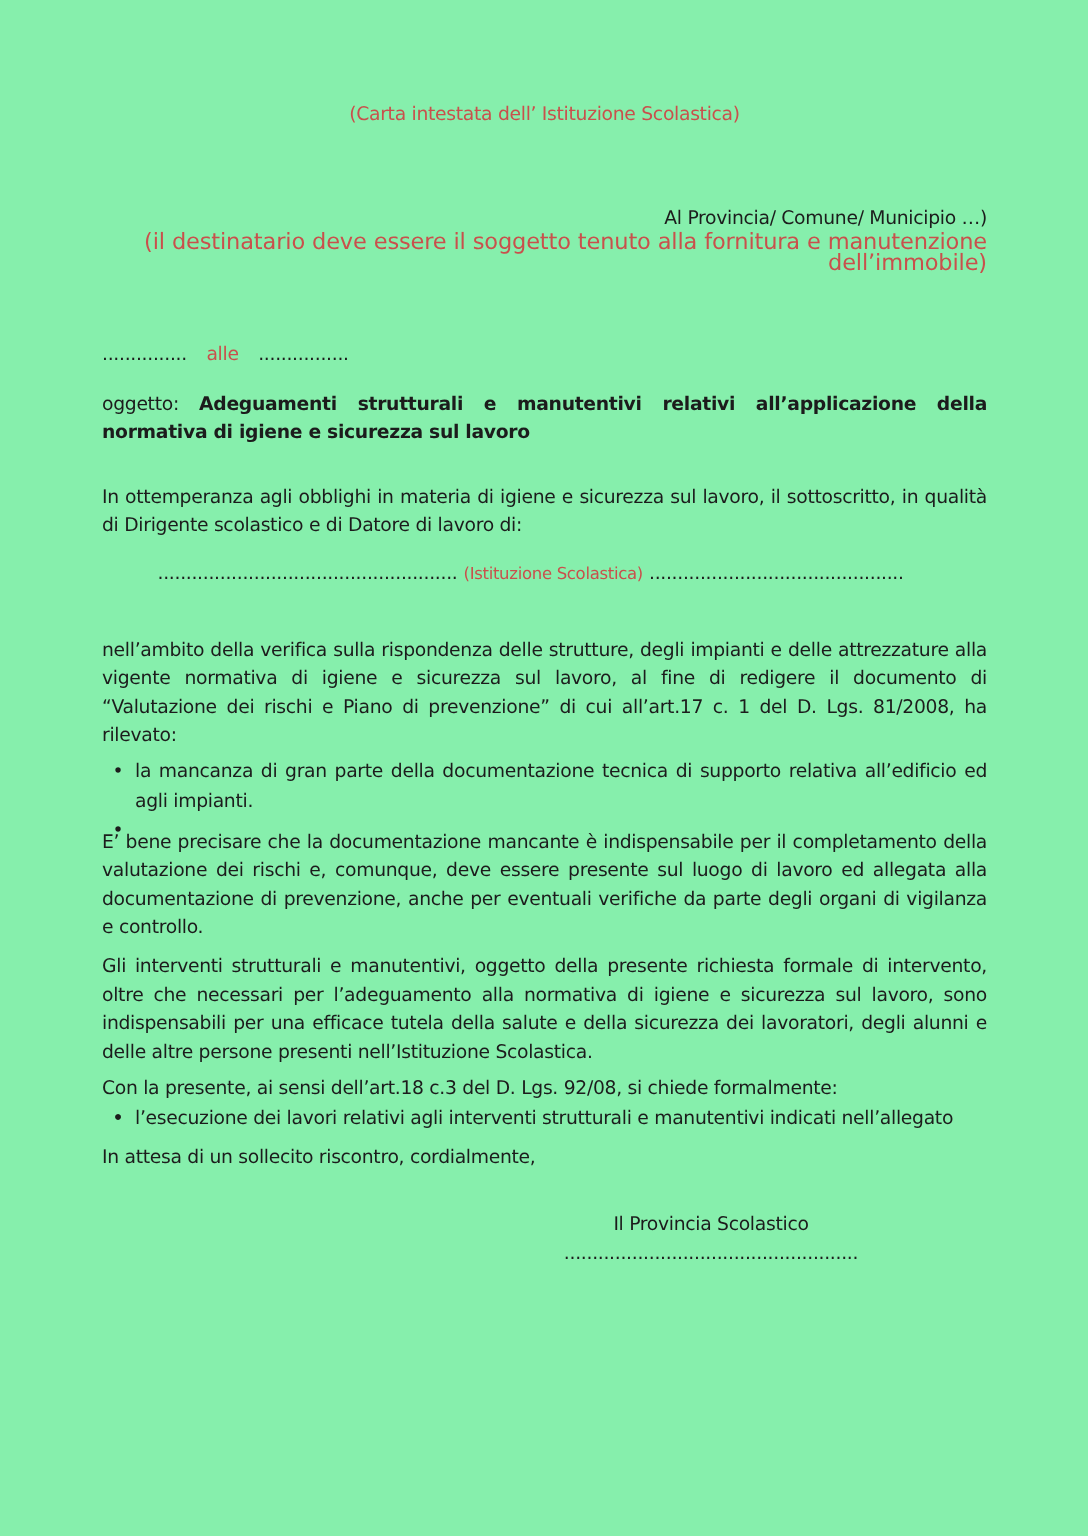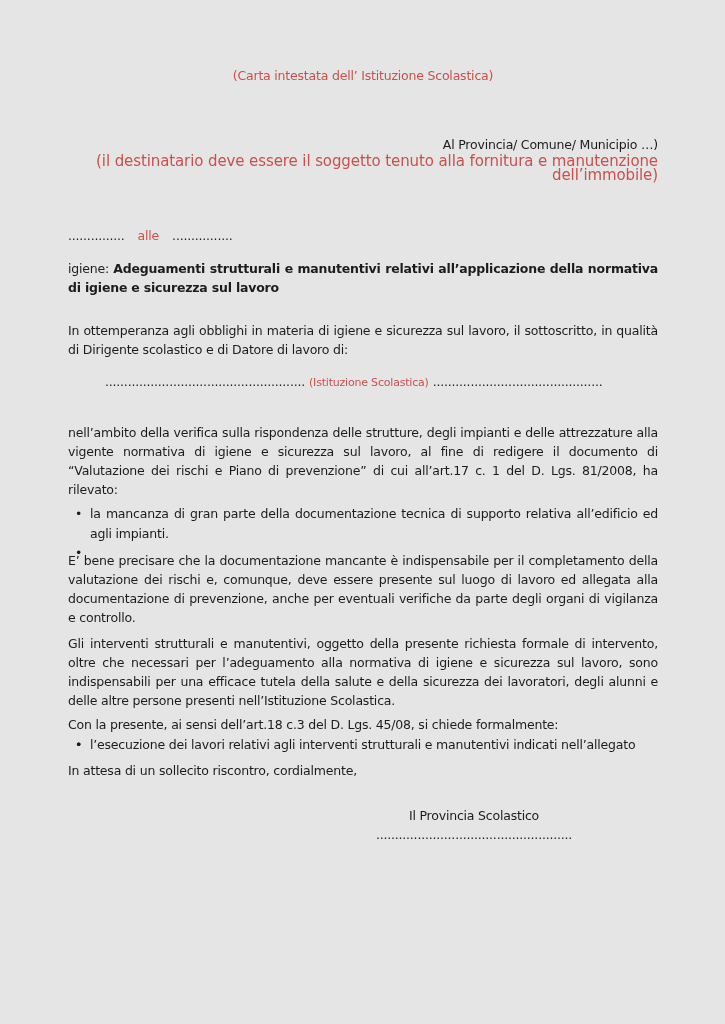--- a/index.html
+++ b/index.html
@@ -1,18 +1,18 @@
 <!DOCTYPE html>
 <html style="--accent: #c9504c; --ink: #1c1c1c;"><head>
 <meta charset="utf-8">
 <style>
   :root { --accent: #c9504c; --ink: #1c1c1c; }
   html, body { margin: 0; padding: 0; background: #ffffff; }
   .page {
-    width: 725px; height: 1024px; background: #e5e5e5;
+    width: 725px; height: 1024px; background: #86efac;
     box-sizing: border-box; position: relative; overflow: hidden;
     padding: 66px 67px 0 68px;
     font-family: "DejaVu Sans", "Liberation Sans", sans-serif;
     font-size: 12.5px; line-height: 19.2px; letter-spacing: -0.2px;
     color: var(--ink);
   }
   .letterhead-note { text-align: center; color: var(--accent); }
   .recipient-line { margin-top: 50px; text-align: right; }
   .recipient-note { text-align: right; color: var(--accent); font-size: 15px; line-height: 14px; letter-spacing: -0.1px; }
   .date-line { margin-top: 44px; }
@@ -44,41 +44,41 @@
 
   <div class="recipient-line">Al  Provincia/ Comune/ Municipio …)</div>
 
   <div class="recipient-note">(il destinatario deve essere il soggetto tenuto alla fornitura e manutenzione dell’immobile)</div>
 
   <div class="date-line">
     <span>...............</span><span class="label">alle</span><span>................</span>
   </div>
 
   <div class="subject-line">
-    <span class="subject-label">igiene: </span><span class="subject-text">Adeguamenti strutturali e manutentivi relativi all’applicazione della normativa di igiene e sicurezza sul lavoro</span>
+    <span class="subject-label">oggetto: </span><span class="subject-text">Adeguamenti strutturali e manutentivi relativi all’applicazione della normativa di igiene e sicurezza sul lavoro</span>
   </div>
 
   <p class="para p-intro">In ottemperanza agli obblighi in materia di igiene e sicurezza sul lavoro, il sottoscritto, in qualità di Dirigente scolastico e di Datore di lavoro di:</p>
 
   <div class="institution-line">
     <span>.....................................................</span><span class="label">(Istituzione Scolastica)</span><span>.............................................</span>
   </div>
 
   <p class="para p-verifica">nell’ambito della verifica sulla rispondenza delle strutture, degli impianti e delle attrezzature alla vigente normativa di igiene e sicurezza sul lavoro, al fine di redigere il documento di “Valutazione dei rischi e Piano di prevenzione” di cui all’art.17 c. 1 del D. Lgs. 81/2008, ha rilevato:</p>
 
   <ul class="blist blist-findings">
       <li><span class="blt">•</span><span class="li-text">la mancanza di gran parte della documentazione tecnica di supporto relativa all’edificio ed agli impianti.</span></li>
       <li><span class="blt">•</span></li>
     </ul>
 
   <p class="para p-precisare">E’ bene precisare che la documentazione mancante è indispensabile per il completamento della valutazione dei rischi e, comunque, deve essere presente sul luogo di lavoro ed allegata alla documentazione di prevenzione, anche per eventuali verifiche da parte degli organi di vigilanza e controllo.</p>
 
   <p class="para p-interventi">Gli interventi strutturali e manutentivi, oggetto della presente richiesta formale di intervento, oltre che necessari per l’adeguamento alla normativa di igiene e sicurezza sul lavoro, sono indispensabili per una efficace tutela della salute e della sicurezza dei lavoratori, degli alunni e delle altre persone presenti nell’Istituzione Scolastica.</p>
 
-  <p class="para p-richiesta">Con la presente, ai sensi dell’art.18 c.3 del D. Lgs. 45/08, si chiede formalmente:</p>
+  <p class="para p-richiesta">Con la presente, ai sensi dell’art.18 c.3 del D. Lgs. 92/08, si chiede formalmente:</p>
 
   <ul class="blist blist-requests">
       <li><span class="blt">•</span></li>
       <li><span class="blt">•</span><span class="li-text">l’esecuzione dei lavori relativi agli interventi strutturali e manutentivi indicati nell’allegato</span></li>
     </ul>
 
   <p class="para p-closing">In attesa di un sollecito riscontro, cordialmente,</p>
 
   <div class="signature-block">
     <span class="sig-title">Il Provincia Scolastico</span>

